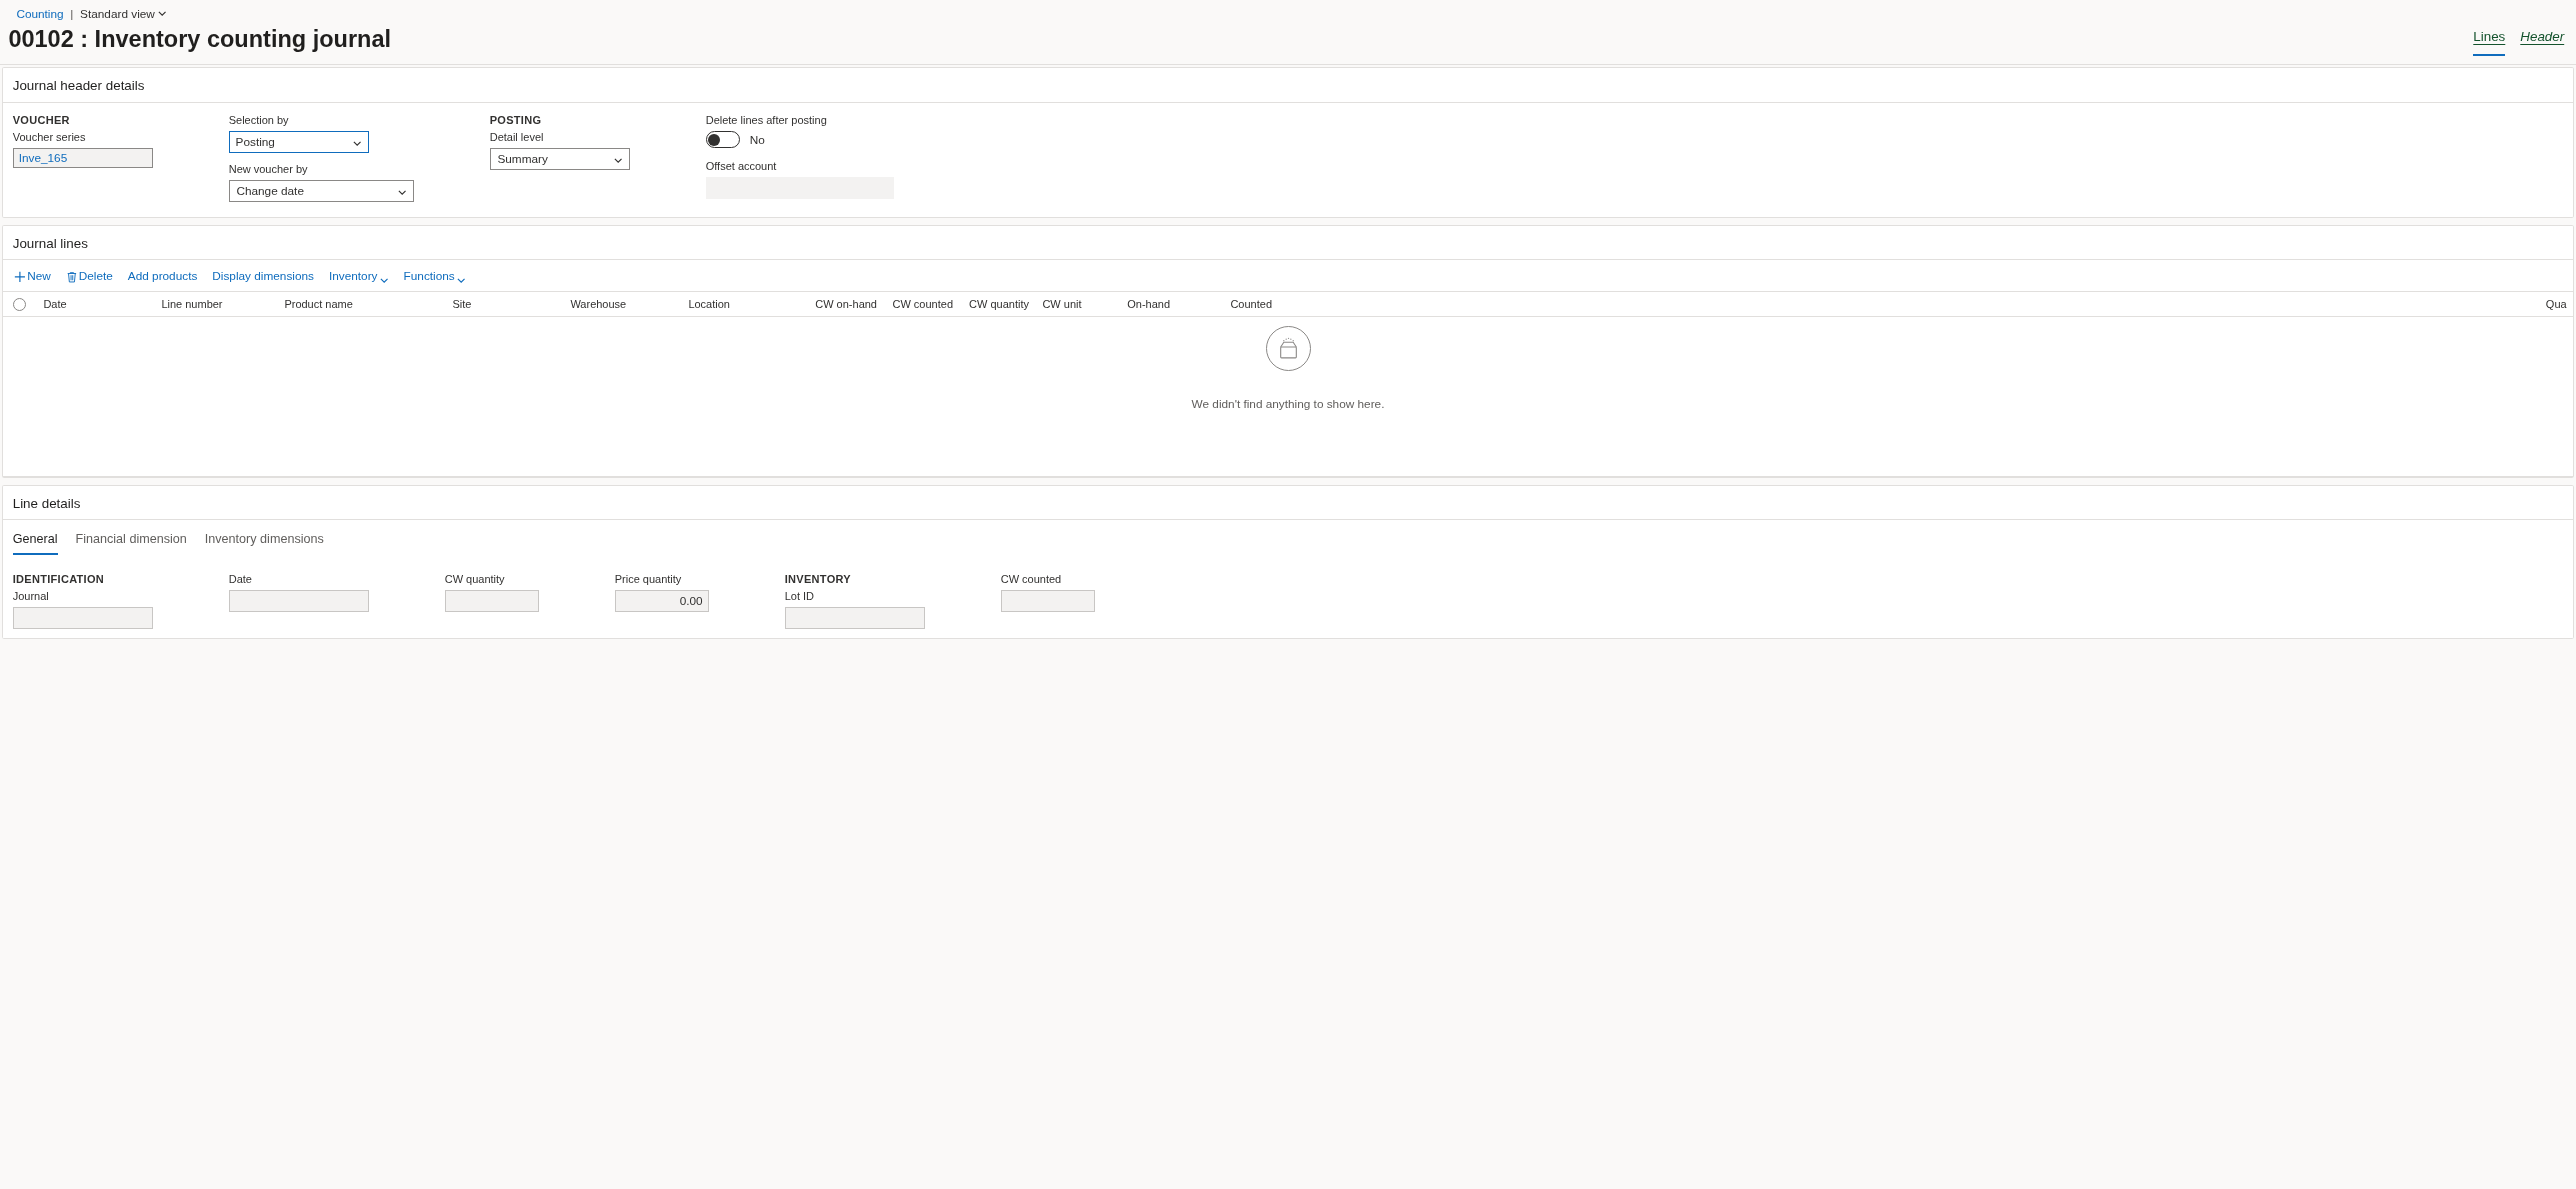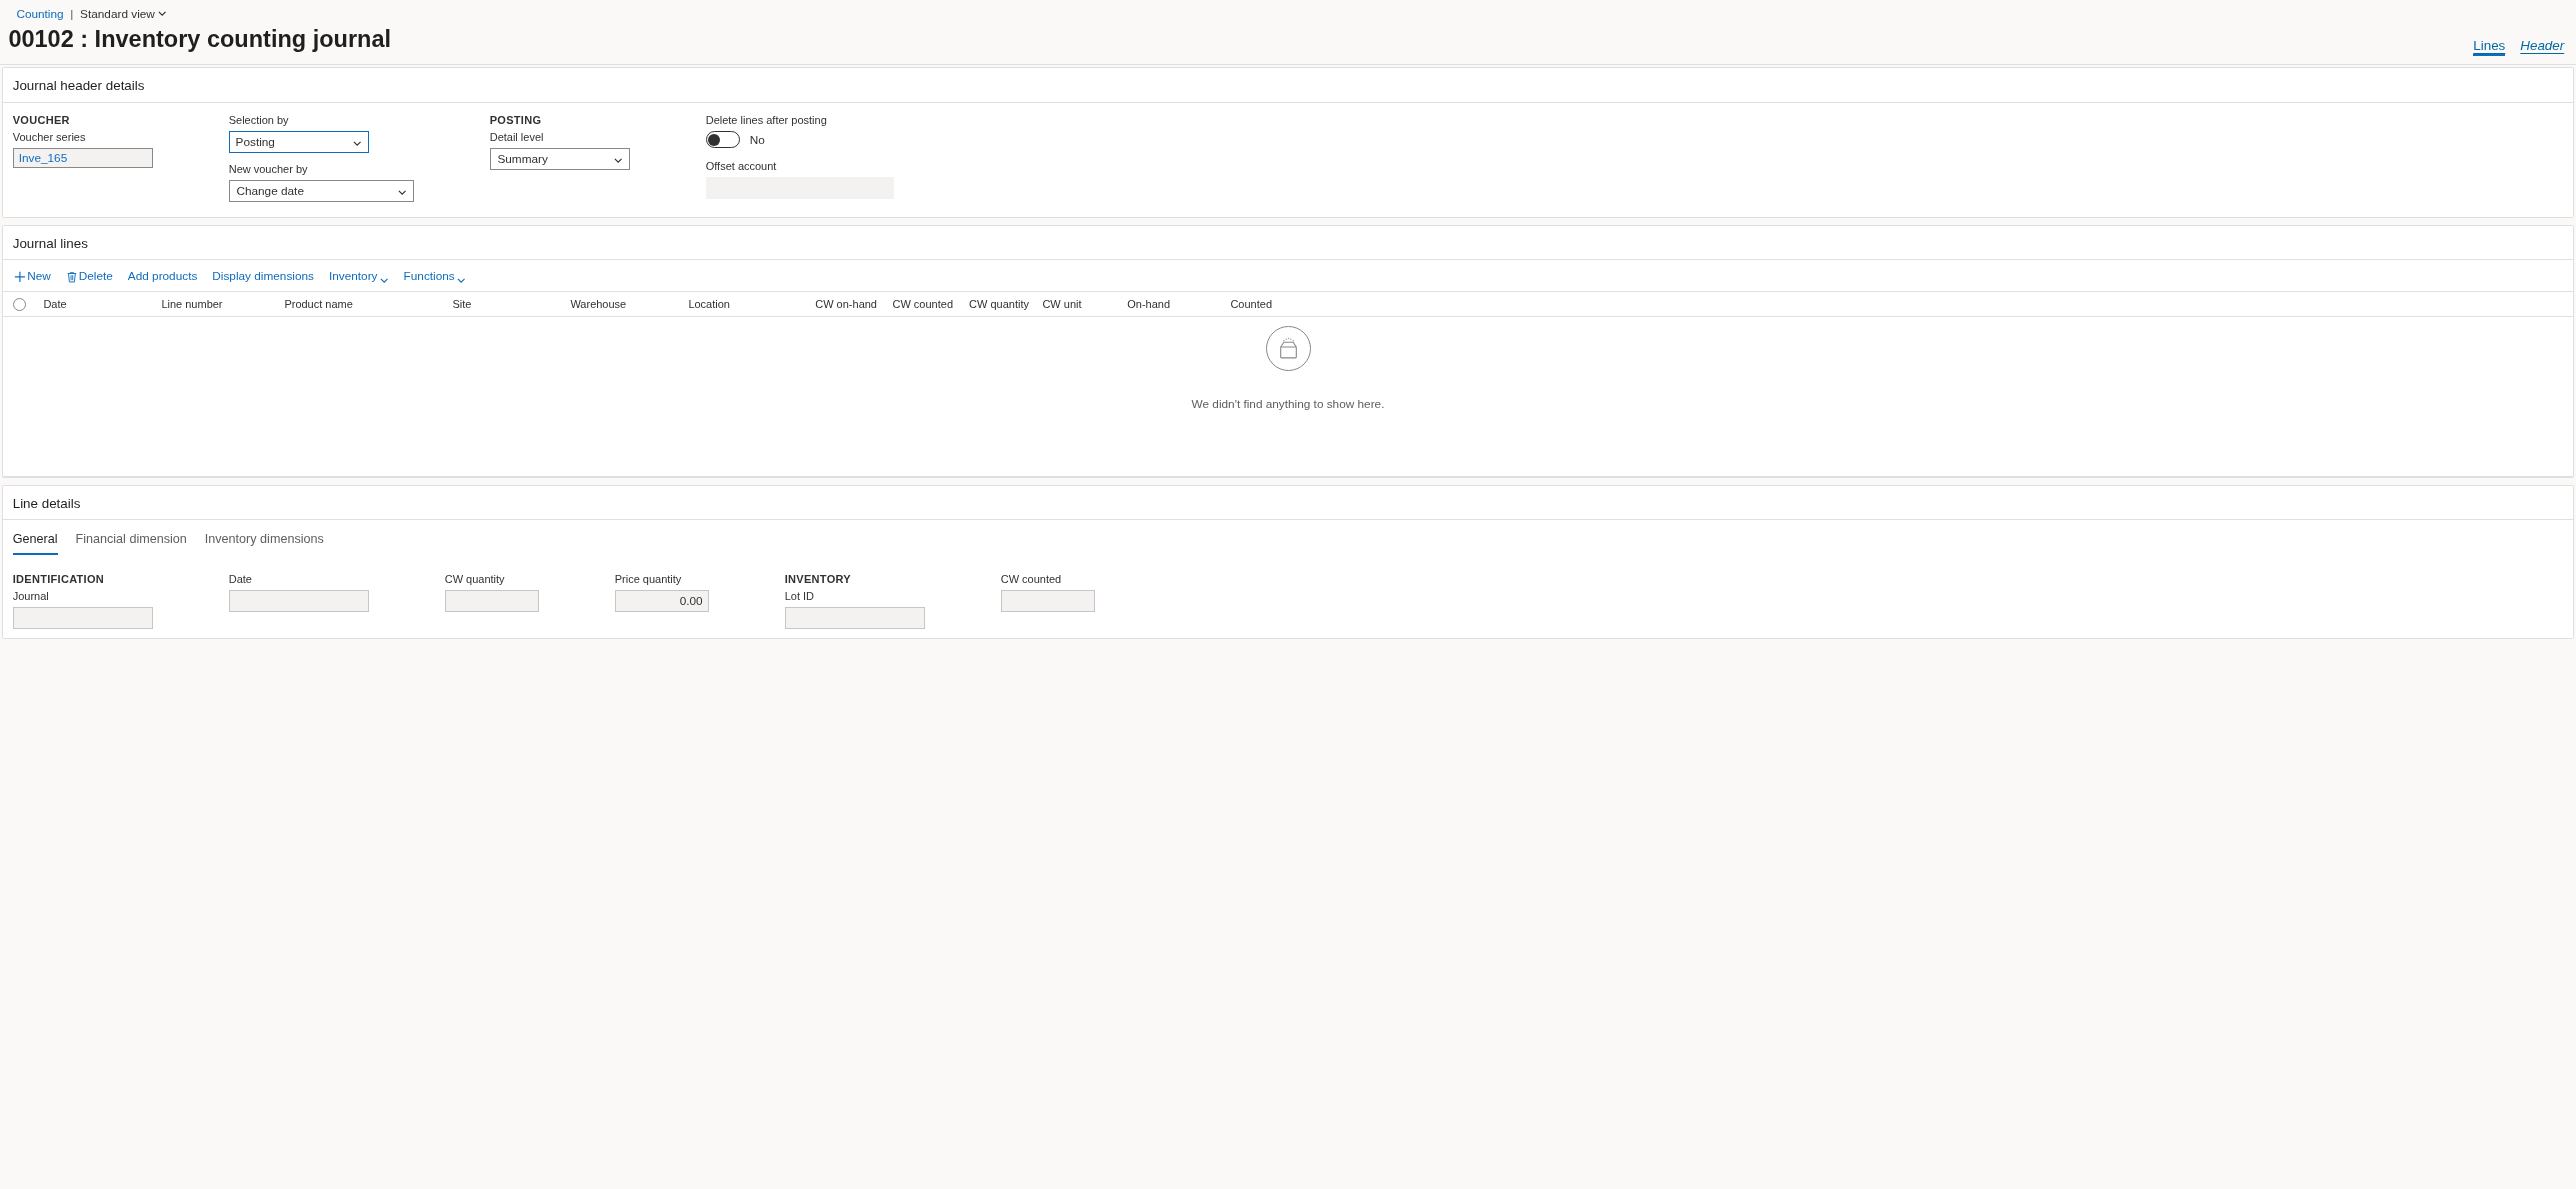--- a/index.html
+++ b/index.html
@@ -50,23 +50,23 @@
 
   .view-tabs {
     position: absolute;
     right: 11.8px;
     bottom: 8.4px;
     display: flex;
     gap: 15px;
     font-size: 13.4px;
   }
   .view-tab {
-    color: #0369a1;
-    cursor: pointer;
-    padding-bottom: 1px;
+    color: #14532d;
+    cursor: pointer;
+    padding-bottom: 10px;
   }
   .view-tab.active {
     border-bottom: 2.5px solid #0f6cbd;
     font-weight: 400;
     text-decoration: underline;
     text-underline-offset: 2.5px;
   }
   .view-tab:not(.active) { text-decoration: underline; text-underline-offset: 2.5px; font-style: italic; }
 
   
@@ -381,20 +381,21 @@
       <div class="th" style="width:168px">Product name</div>
       <div class="th" style="width:118px">Site</div>
       <div class="th" style="width:118px">Warehouse</div>
       <div class="th" style="width:118px">Location</div>
       <div class="th" style="width:84px;text-align:right">CW on-hand</div>
       <div class="th" style="width:76px;text-align:right">CW counted</div>
       <div class="th" style="width:76px;text-align:right">CW quantity</div>
       <div class="th" style="width:67px">CW unit</div>
       <div class="th" style="width:92px;text-align:center">On-hand</div>
       <div class="th" style="width:84px;text-align:right">Counted</div>
+      <div class="th" style="flex:1;text-align:right">Qua</div>
     </div>
     <div class="empty-body">
       <div class="empty-icon">
         <svg viewBox="0 0 32 32" width="25" height="25">
           <rect x="6" y="14" width="20" height="14" rx="1" fill="none" stroke="#8a8886" stroke-width="1.4"></rect>
           <path d="M6 14l4-6h12l4 6" fill="none" stroke="#8a8886" stroke-width="1.4"></path>
           <circle cx="10" cy="6" r="0.8" fill="#8a8886"></circle>
             <circle cx="13" cy="4" r="0.8" fill="#8a8886"></circle>
           <circle cx="16" cy="3" r="0.8" fill="#8a8886"></circle>
             <circle cx="19" cy="4" r="0.8" fill="#8a8886"></circle>

